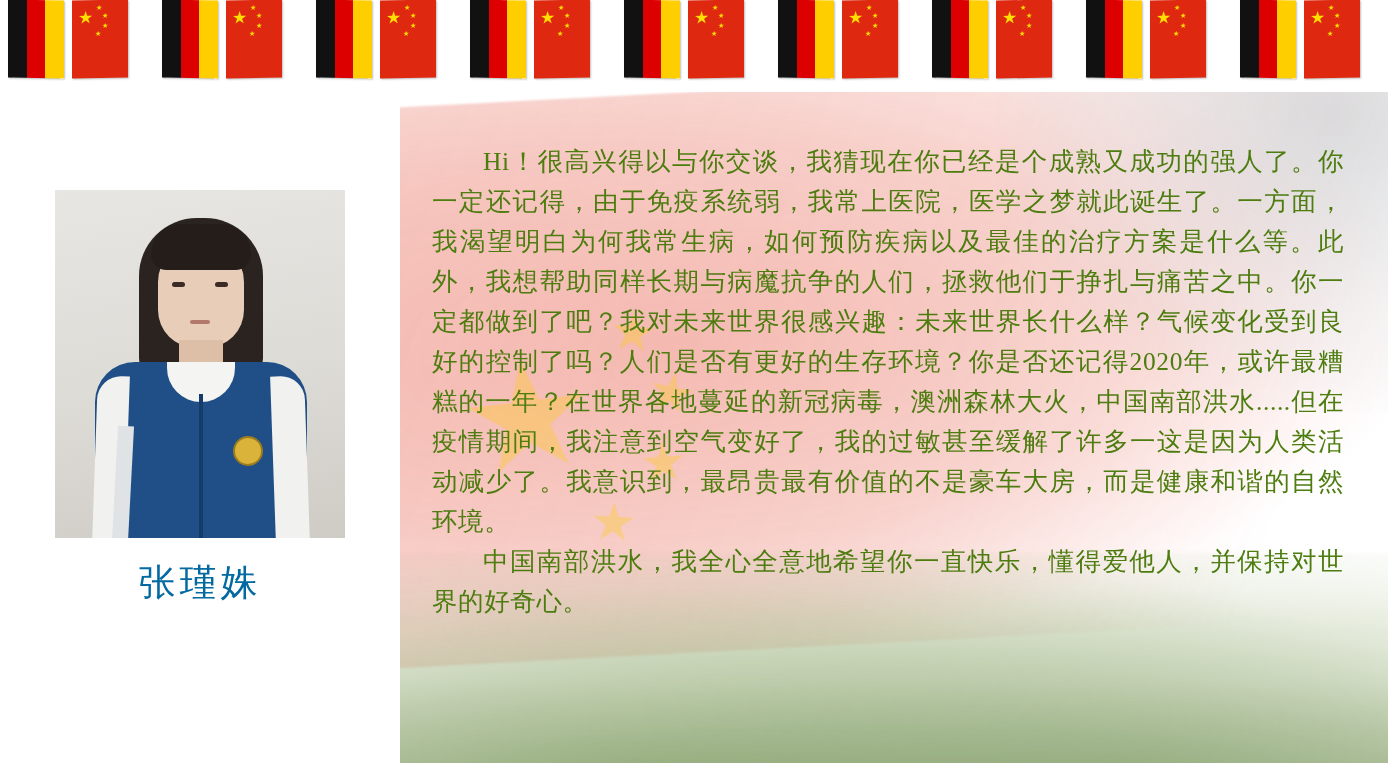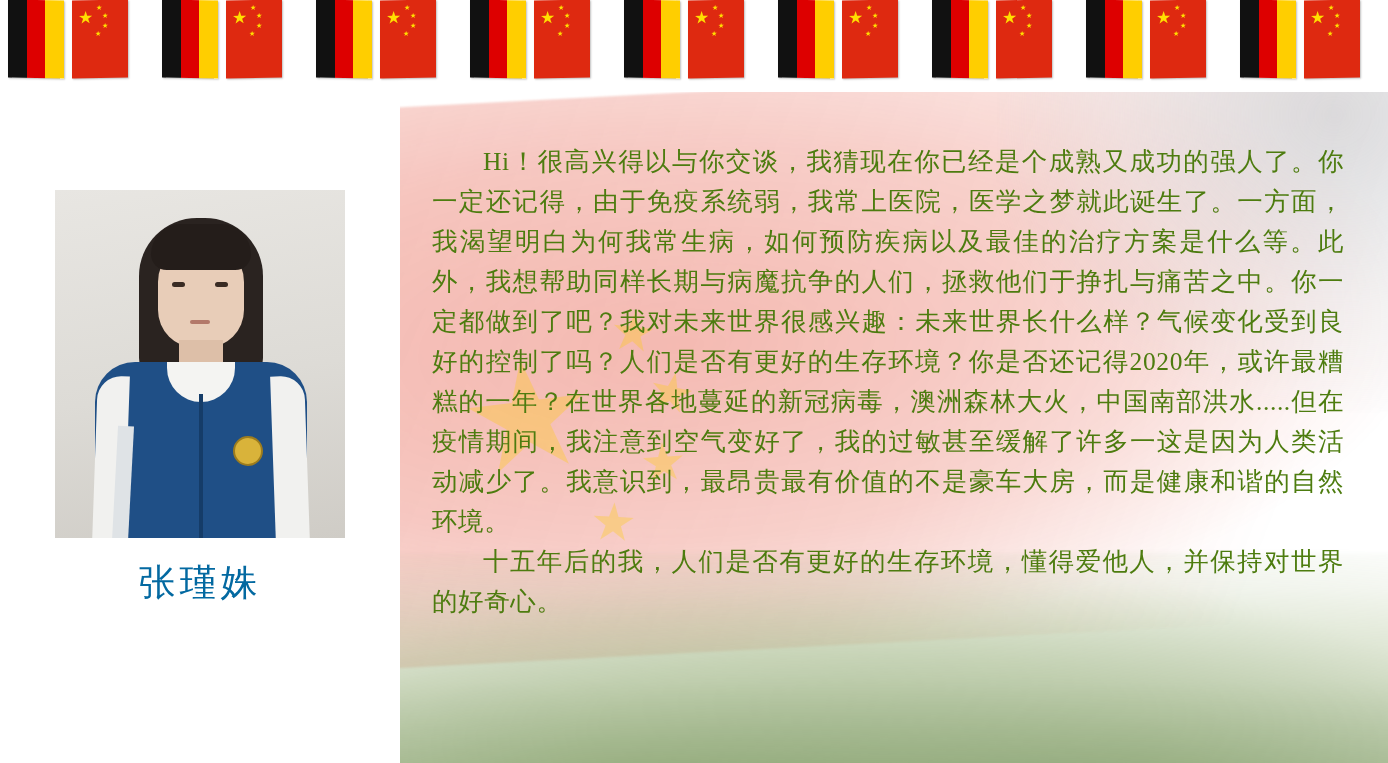--- a/index.html
+++ b/index.html
@@ -437,16 +437,16 @@
       <div class="p-badge"></div>
     </div>
 
     <div class="name-block">
       <div class="name-line">张瑾姝</div>
     </div>
   </div>
 
   <div class="letter">
     <p class="indent">Hi！很高兴得以与你交谈，我猜现在你已经是个成熟又成功的强人了。你一定还记得，由于免疫系统弱，我常上医院，医学之梦就此诞生了。一方面，我渴望明白为何我常生病，如何预防疾病以及最佳的治疗方案是什么等。此外，我想帮助同样长期与病魔抗争的人们，拯救他们于挣扎与痛苦之中。你一定都做到了吧？我对未来世界很感兴趣：未来世界长什么样？气候变化受到良好的控制了吗？人们是否有更好的生存环境？你是否还记得2020年，或许最糟糕的一年？在世界各地蔓延的新冠病毒，澳洲森林大火，中国南部洪水.....但在疫情期间，我注意到空气变好了，我的过敏甚至缓解了许多一这是因为人类活动减少了。我意识到，最昂贵最有价值的不是豪车大房，而是健康和谐的自然环境。</p>
-    <p class="indent">十五年后的我，人们是否有更好的生存环境，懂得爱他人，并保持对世界的好奇心。</p>
+    <p class="indent">中国南部洪水，我全心全意地希望你一直快乐，懂得爱他人，并保持对世界的好奇心。</p>
   </div>
 
 </div>
 
 </body></html>

